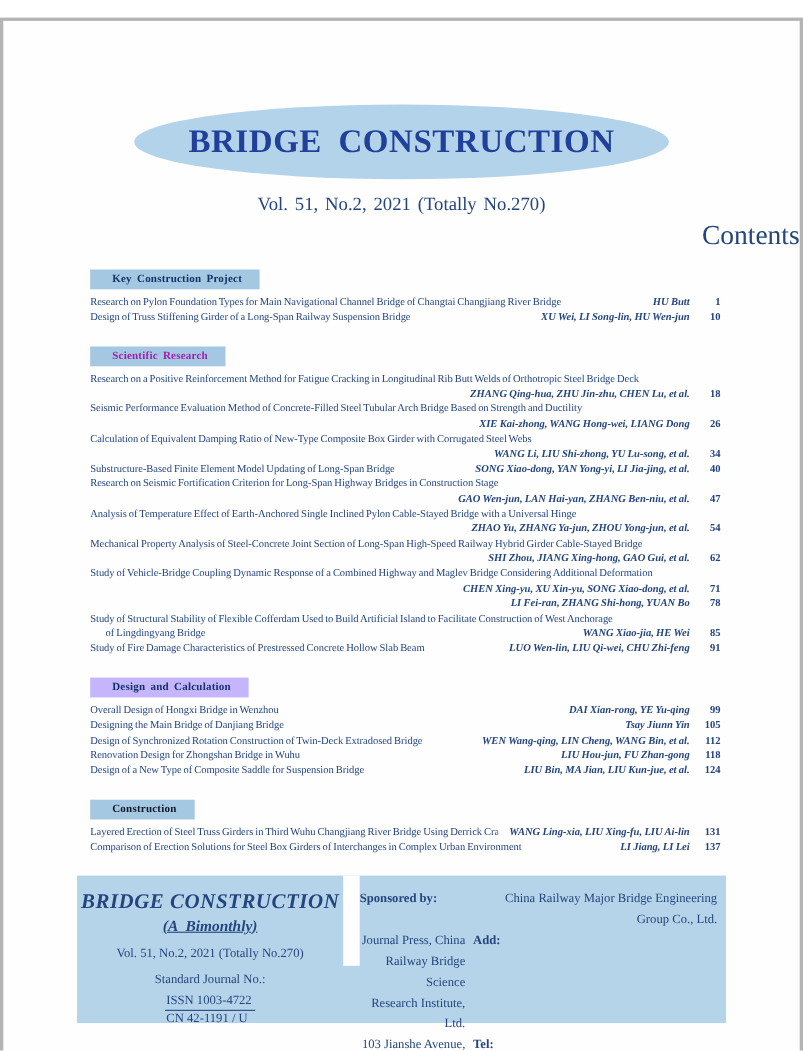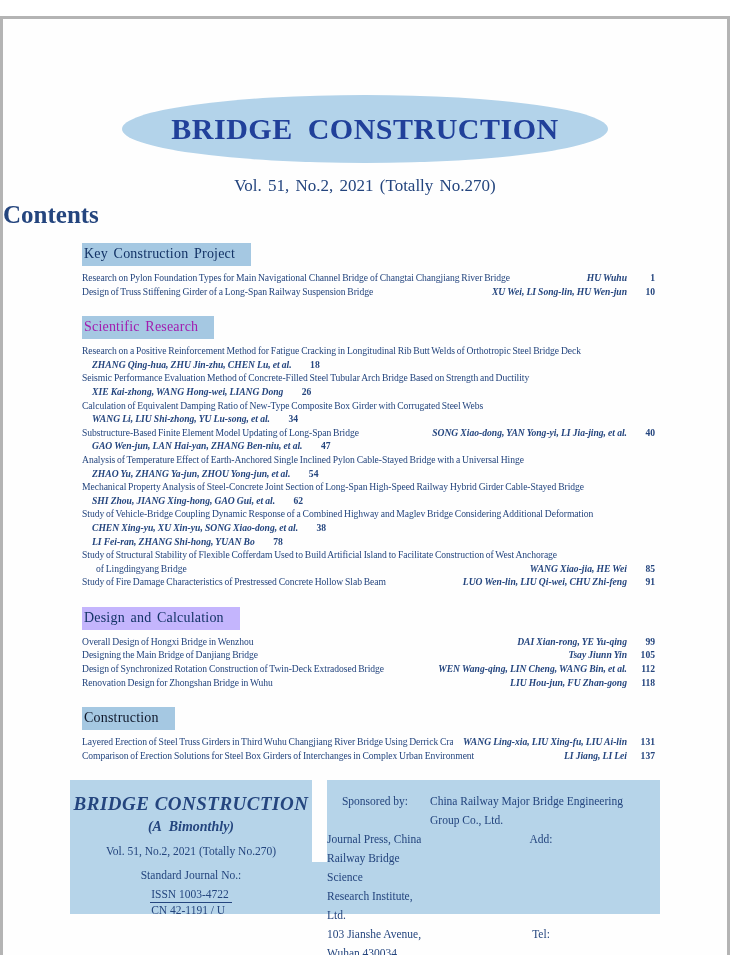--- a/index.html
+++ b/index.html
@@ -11,78 +11,78 @@
   }
   
   .ellipse{
     margin:76px auto 0;width:486px;height:68px;border-radius:50%;
     display:flex;align-items:center;justify-content:center;
   }
   .masthead{
     font-size:30px;font-weight:bold;letter-spacing:0.5px;word-spacing:7px;
   }
   .issue-line{text-align:center;margin-top:13px;font-size:17px;word-spacing:2px;}
-  .contents-title{text-align:left;margin-top:5px;font-size:25px;font-weight:bold;}
+  .contents-title{text-align:right;margin-top:5px;font-size:25px;font-weight:normal;}
   
   .toc{margin:14px 0 0 79px;width:573px;}
   .toc-section{margin-bottom:18px;}
   .band{
-    display:inline-block;font-size:14px;font-weight:normal;
-    padding:3px 16px 4px 2px;letter-spacing:0.2px;word-spacing:2px;
+    display:inline-block;font-size:10px;font-weight:bold;
+    padding:3px 16px 4px 20px;letter-spacing:0.2px;word-spacing:2px;
   }
   .entries{margin-top:5px;}
   .entry{font-size:9.6px;line-height:13.6px;}
   .line{display:flex;align-items:baseline;}
-  .line.right{}
+  .line.right{justify-content:flex-end;}
   .title{flex:1 1 auto;min-width:0;overflow:hidden;white-space:nowrap;
          word-spacing:-0.5px;letter-spacing:-0.05px;}
   .title.block{white-space:normal;flex:none;width:100%;}
   .title.cont{text-indent:14px;}
   .authors{font-weight:bold;font-style:italic;white-space:nowrap;margin-left:10px;
            word-spacing:-0.3px;}
   .pageno{font-weight:bold;margin-left:8px;min-width:20px;text-align:right;white-space:nowrap;}
   
   .footer{
     position:relative;margin:16px auto 0;width:590px;height:134px;
   }
   .f-divider{position:absolute;left:242px;top:0;width:15px;height:82px;background:#fefefe;}
   .f-left{position:absolute;left:0;top:0;width:242px;text-align:center;padding-top:13px;}
   .f-title{font-size:19px;font-weight:bold;font-style:italic;letter-spacing:0.5px;}
-  .f-sub{font-size:14px;font-weight:bold;font-style:italic;margin-top:4px;word-spacing:4px;}
+  .f-sub{font-size:14px;font-weight:bold;font-style:italic;margin-top:4px;word-spacing:4px;text-decoration:underline;}
   .f-issue{font-size:11.5px;margin-top:10px;}
   .f-std{margin-top:12px;display:flex;align-items:center;justify-content:center;gap:7px;font-size:11.5px;flex-direction:column;}
   .frac{display:inline-block;text-align:left;font-size:11.5px;line-height:13px;}
   .frac .top{border-bottom:1px solid #24457e;padding:0 3px 1px 1px;}
   .frac .bot{padding:1px 3px 0 1px;}
   .f-right{
     position:absolute;left:257px;right:8px;top:12px;
     display:grid;grid-template-columns:96px 1fr;column-gap:7px;
     font-size:11.5px;line-height:19px;
   }
-  .f-label{font-weight:normal;text-align:center;white-space:nowrap;}
-  .f-value{white-space:pre-line;text-align:left;}
+  .f-label{font-weight:bold;text-align:left;white-space:nowrap;}
+  .f-value{white-space:pre-line;text-align:right;}
 </style>
 </head>
 <body>
 
 <div class="page" style="color: rgb(36, 69, 126); margin-top: 16px;">
 
   <div class="ellipse" style="background: rgb(179, 211, 234);">
     <div class="masthead" style="color: rgb(33, 64, 154);">BRIDGE CONSTRUCTION</div>
   </div>
 
   <div class="issue-line">Vol. 51, No.2, 2021 (Totally No.270)</div>
   <div class="contents-title">Contents</div>
 
   <div class="toc">
       <div class="toc-section"><div class="band" style="background: rgb(165, 200, 226); color: rgb(19, 51, 102);"><span>Key Construction Project</span></div><div class="entries">
           <div class="entry">
             <div class="line">
               <span class="title">Research on Pylon Foundation Types for Main Navigational Channel Bridge of Changtai Changjiang River Bridge</span>
-              <span class="authors">HU Wuhu</span>
+              <span class="authors">HU Butt</span>
               <span class="pageno">1</span>
             </div>
           </div>
           <div class="entry">
             <div class="line">
               <span class="title">Design of Truss Stiffening Girder of a Long-Span Railway Suspension Bridge</span>
               <span class="authors">XU Wei, LI Song-lin, HU Wen-jun</span>
               <span class="pageno">10</span>
             </div>
           </div>
@@ -116,20 +116,23 @@
             </div>
           </div>
           <div class="entry">
             <div class="line">
               <span class="title">Substructure-Based Finite Element Model Updating of Long-Span Bridge</span>
               <span class="authors">SONG Xiao-dong, YAN Yong-yi, LI Jia-jing, et al.</span>
               <span class="pageno">40</span>
             </div>
           </div>
           <div class="entry">
+            <div class="line">
+              <span class="title block">Research on Seismic Fortification Criterion for Long-Span Highway Bridges in Construction Stage</span>
+            </div>
             <div class="line right">
               <span class="authors">GAO Wen-jun, LAN Hai-yan, ZHANG Ben-niu, et al.</span>
               <span class="pageno">47</span>
             </div>
           </div>
           <div class="entry">
             <div class="line">
               <span class="title block">Analysis of Temperature Effect of Earth-Anchored Single Inclined Pylon Cable-Stayed Bridge with a Universal Hinge</span>
             </div>
             <div class="line right">
@@ -145,21 +148,21 @@
               <span class="authors">SHI Zhou, JIANG Xing-hong, GAO Gui, et al.</span>
               <span class="pageno">62</span>
             </div>
           </div>
           <div class="entry">
             <div class="line">
               <span class="title block">Study of Vehicle-Bridge Coupling Dynamic Response of a Combined Highway and Maglev Bridge Considering Additional Deformation</span>
             </div>
             <div class="line right">
               <span class="authors">CHEN Xing-yu, XU Xin-yu, SONG Xiao-dong, et al.</span>
-              <span class="pageno">38</span>
+              <span class="pageno">71</span>
             </div>
           </div>
           <div class="entry">
             <div class="line right">
               <span class="authors">LI Fei-ran, ZHANG Shi-hong, YUAN Bo</span>
               <span class="pageno">78</span>
             </div>
           </div>
           <div class="entry">
             <div class="line">
@@ -199,20 +202,27 @@
               <span class="title">Design of Synchronized Rotation Construction of Twin-Deck Extradosed Bridge</span>
               <span class="authors">WEN Wang-qing, LIN Cheng, WANG Bin, et al.</span>
               <span class="pageno">112</span>
             </div>
           </div>
           <div class="entry">
             <div class="line">
               <span class="title">Renovation Design for Zhongshan Bridge in Wuhu</span>
               <span class="authors">LIU Hou-jun, FU Zhan-gong</span>
               <span class="pageno">118</span>
+            </div>
+          </div>
+          <div class="entry">
+            <div class="line">
+              <span class="title">Design of a New Type of Composite Saddle for Suspension Bridge</span>
+              <span class="authors">LIU Bin, MA Jian, LIU Kun-jue, et al.</span>
+              <span class="pageno">124</span>
             </div>
           </div>
         </div></div>
       <div class="toc-section"><div class="band" style="background: rgb(165, 200, 226); color: #0f172a;"><span>Construction</span></div><div class="entries">
           <div class="entry">
             <div class="line">
               <span class="title">Layered Erection of Steel Truss Girders in Third Wuhu Changjiang River Bridge Using Derrick Crane</span>
               <span class="authors">WANG Ling-xia, LIU Xing-fu, LIU Ai-lin</span>
               <span class="pageno">131</span>
             </div>

